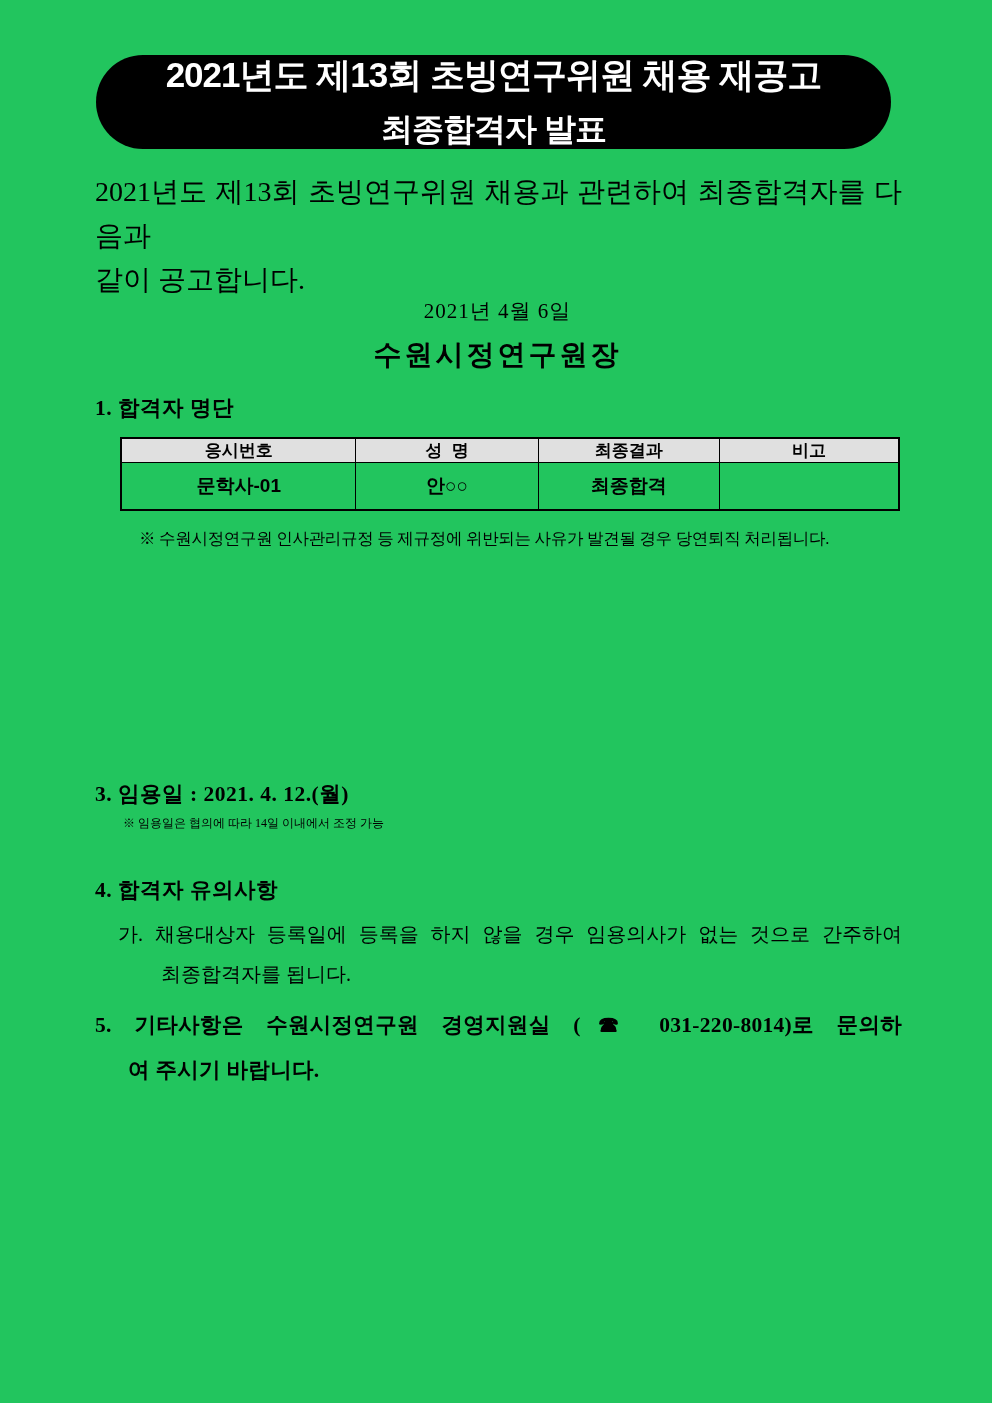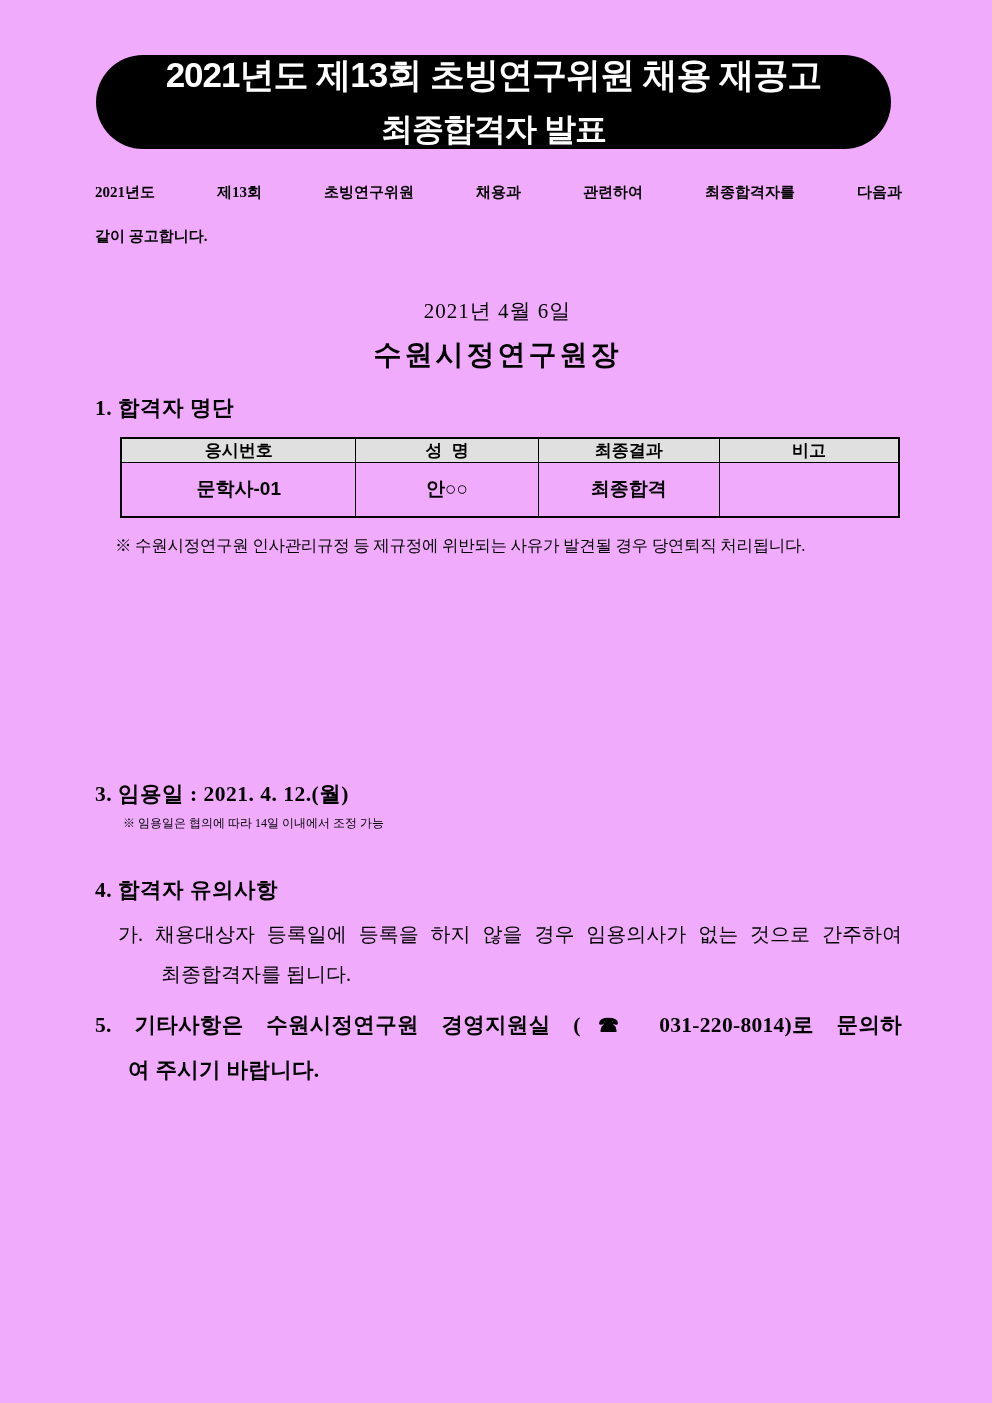--- a/index.html
+++ b/index.html
@@ -2,21 +2,21 @@
 <html><head>
 <meta charset="utf-8">
 <style>
   * { margin: 0; padding: 0; box-sizing: border-box; }
   html, body { background: #ffffff; }
   .page {
     position: relative;
     width: 992px;
     height: 1403px;
     margin: 0 auto;
-    background: #f0abfc;
+    background: #22c55e;
     color: #000000;
     font-family: "Liberation Serif", "DejaVu Serif", serif;
     overflow: hidden;
   }
 
   
   .banner {
     position: absolute;
     top: 55px; left: 96px; right: 101px;
     height: 94px;
@@ -31,23 +31,22 @@
     font-weight: bold;
     color: #ffffff;
   }
   .banner-line1 { font-size: 35px; letter-spacing: -1px; }
   .banner-line2 { font-size: 32px; letter-spacing: -1px; }
 
   
   .intro {
     position: absolute;
     top: 170px; left: 95px; right: 90px;
-    font-size: 15px;
+    font-size: 28px;
     line-height: 44px;
-    font-weight: bold;
   }
   .justify-line { text-align: justify; text-align-last: justify; }
 
   
   .date-sig {
     position: absolute;
     top: 297px; right: 92px; left: 95px;
     text-align: center;
   }
   .doc-date { font-size: 21px; letter-spacing: 1px; }
@@ -83,31 +82,31 @@
     vertical-align: middle;
     white-space: pre-wrap;
     font-weight: bold;
   }
   table.pass-table th {
     background: #e0e0e0;
     height: 17px;
     font-size: 17px;
   }
   table.pass-table td {
-    height: 54px;
+    height: 47px;
     font-size: 19px;
   }
   .col-no { width: 30.2%; }
   .col-name { width: 23.4%; }
   .col-result { width: 23.3%; }
   .col-note { width: 23.1%; }
 
   .table-note {
     margin-top: 17px;
-    margin-left: 20px;
+    margin-left: 44px;
     font-size: 16.5px;
     letter-spacing: -0.3px;
   }
 
   
   .sec2 { position: absolute; top: 587px; left: 95px; right: 90px; }
   .sec2-items {
     margin-top: 7px;
     padding-left: 24px;
     font-size: 19.5px;

